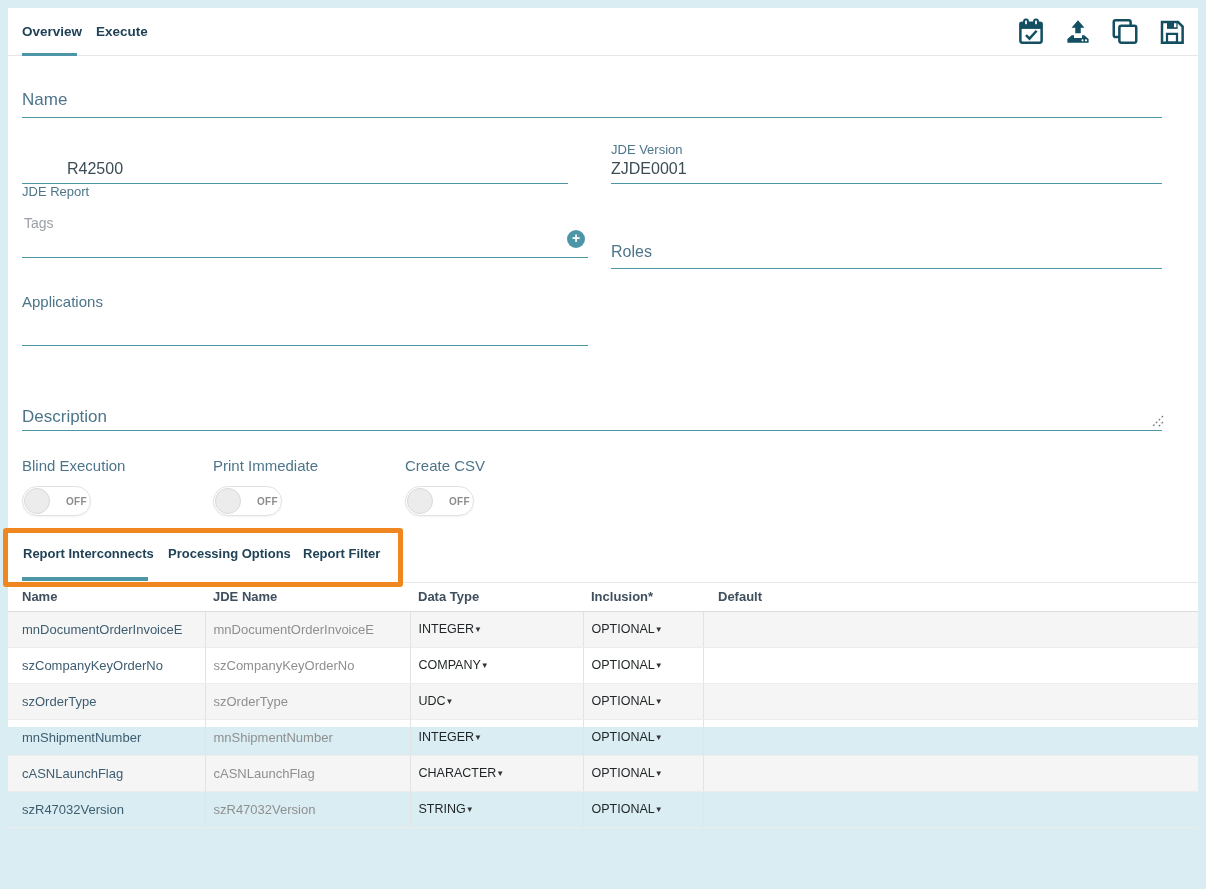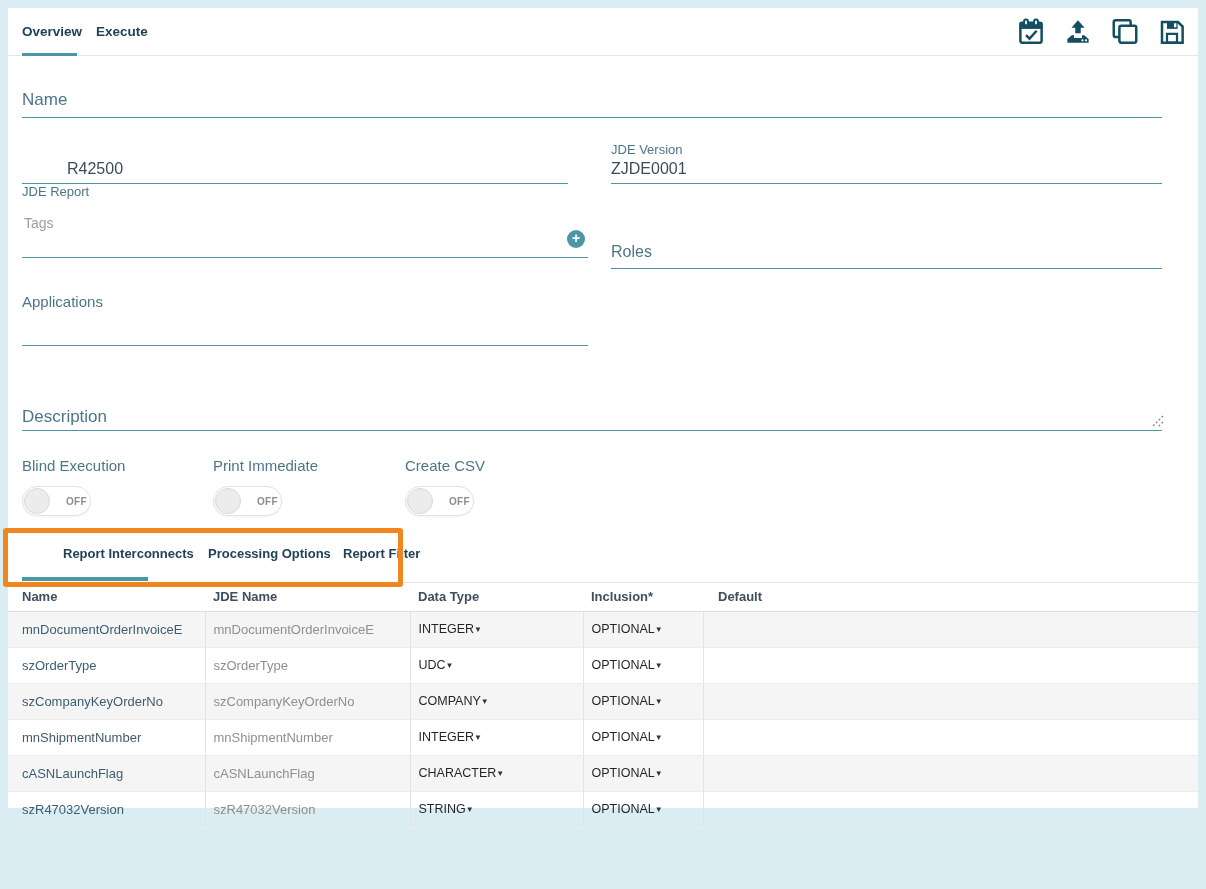--- a/index.html
+++ b/index.html
@@ -7,21 +7,21 @@
     --icon:#134f61;
     --annotation:#f0861f;
     --label:#4d7589;
     --tabtext:#1f4257;
     --value:#3d4d55;
     --frame:#d9edf3;
   }
   *{margin:0;padding:0;box-sizing:border-box;}
   body{font-family:"Liberation Sans","DejaVu Sans",sans-serif;background:#fff;}
   .page{position:relative;width:1206px;height:889px;background:var(--frame);overflow:hidden;}
-  .content{position:absolute;left:8px;top:8px;width:1190px;height:800px;background:#fff;}
+  .content{position:absolute;left:8px;top:8px;width:1190px;height:719px;background:#fff;}
 
   
   .tabbar{position:absolute;left:0;top:0;width:100%;height:48px;border-bottom:1px solid #e6e6e6;}
   .main-tab{position:absolute;top:0;height:48px;line-height:48px;font-size:13.5px;font-weight:bold;color:var(--tabtext);cursor:pointer;}
   .main-tab.t0{left:14px;}
   .main-tab.t1{left:88px;}
   .main-tab-underline{position:absolute;left:14px;top:45px;width:55px;height:3px;background:var(--accent);}
   .toolbar{position:absolute;right:11px;top:9px;display:flex;gap:17px;align-items:center;}
   .toolbar .icon{width:30px;height:30px;cursor:pointer;}
 
@@ -36,21 +36,21 @@
   .add-btn{position:absolute;left:559px;top:222px;width:18px;height:18px;border-radius:50%;background:var(--accent);color:#fff;font-size:14px;font-weight:bold;line-height:17px;text-align:center;cursor:pointer;}
   .resize-handle{position:absolute;left:1142px;top:406px;width:14px;height:14px;}
 
   
   .toggle-label{position:absolute;top:449px;font-size:15px;color:var(--label);}
   .toggle{position:absolute;top:478px;width:69px;height:30px;border:1px solid #e2e2e2;border-radius:15px;background:#fff;box-shadow:0 1px 2px rgba(0,0,0,.05);cursor:pointer;}
   .knob{position:absolute;left:1px;top:1px;width:26px;height:26px;border-radius:50%;background:#ececec;border:1px solid #d9d9d9;}
   .toggle-state{position:absolute;left:43px;top:9px;font-size:10px;font-weight:bold;color:#8c8c8c;letter-spacing:.3px;}
 
   
-  .subtab{position:absolute;top:538px;font-size:13px;font-weight:bold;color:var(--tabtext);cursor:pointer;margin-left:40px;}
+  .subtab{position:absolute;top:538px;font-size:13px;font-weight:bold;color:var(--tabtext);cursor:pointer;}
   .subtab.s0{left:15px;}
   .subtab.s1{left:160px;}
   .subtab.s2{left:295px;}
   .subtab-underline{position:absolute;left:14px;top:569px;width:126px;height:4px;background:var(--accent);}
   .subtab-divider{position:absolute;left:0;top:574px;width:100%;height:1px;background:#e6e6e6;}
 
   
   table{position:absolute;left:0;top:575px;width:1190px;border-collapse:collapse;table-layout:fixed;}
   th{height:28px;text-align:left;font-size:13px;font-weight:bold;color:#3f4f5e;padding-left:8px;border-bottom:1px solid #dcdcdc;}
   th.c0{padding-left:14px;}
@@ -188,42 +188,42 @@
             </td>
           <td class="c3">
               <div class="select-cell">
                 <span>OPTIONAL</span>
                 <span class="caret">▼</span>
               </div>
             </td>
           <td class="c4"></td>
         </tr>
         <tr>
+          <td class="c0">szCompanyKeyOrderNo</td>
+          <td class="c1">szCompanyKeyOrderNo</td>
+          <td class="c2">
+              <div class="select-cell">
+                <span>COMPANY</span>
+                <span class="caret">▼</span>
+              </div>
+            </td>
+          <td class="c3">
+              <div class="select-cell">
+                <span>OPTIONAL</span>
+                <span class="caret">▼</span>
+              </div>
+            </td>
+          <td class="c4"></td>
+        </tr>
+        <tr>
           <td class="c0">szOrderType</td>
           <td class="c1">szOrderType</td>
           <td class="c2">
               <div class="select-cell">
                 <span>UDC</span>
-                <span class="caret">▼</span>
-              </div>
-            </td>
-          <td class="c3">
-              <div class="select-cell">
-                <span>OPTIONAL</span>
-                <span class="caret">▼</span>
-              </div>
-            </td>
-          <td class="c4"></td>
-        </tr>
-        <tr>
-          <td class="c0">szCompanyKeyOrderNo</td>
-          <td class="c1">szCompanyKeyOrderNo</td>
-          <td class="c2">
-              <div class="select-cell">
-                <span>COMPANY</span>
                 <span class="caret">▼</span>
               </div>
             </td>
           <td class="c3">
               <div class="select-cell">
                 <span>OPTIONAL</span>
                 <span class="caret">▼</span>
               </div>
             </td>
           <td class="c4"></td>

